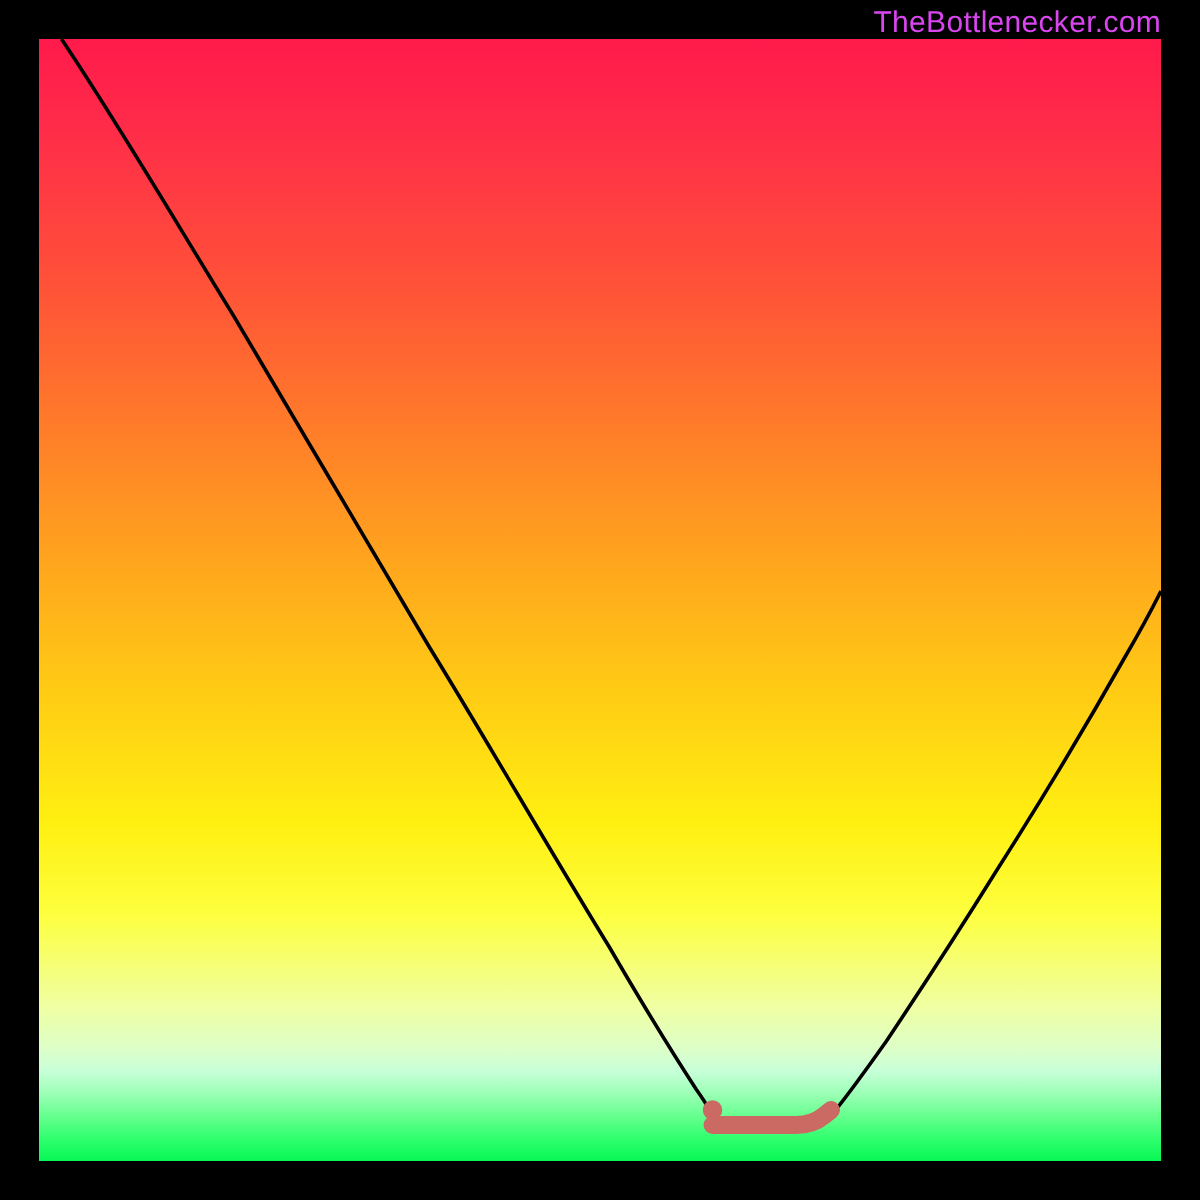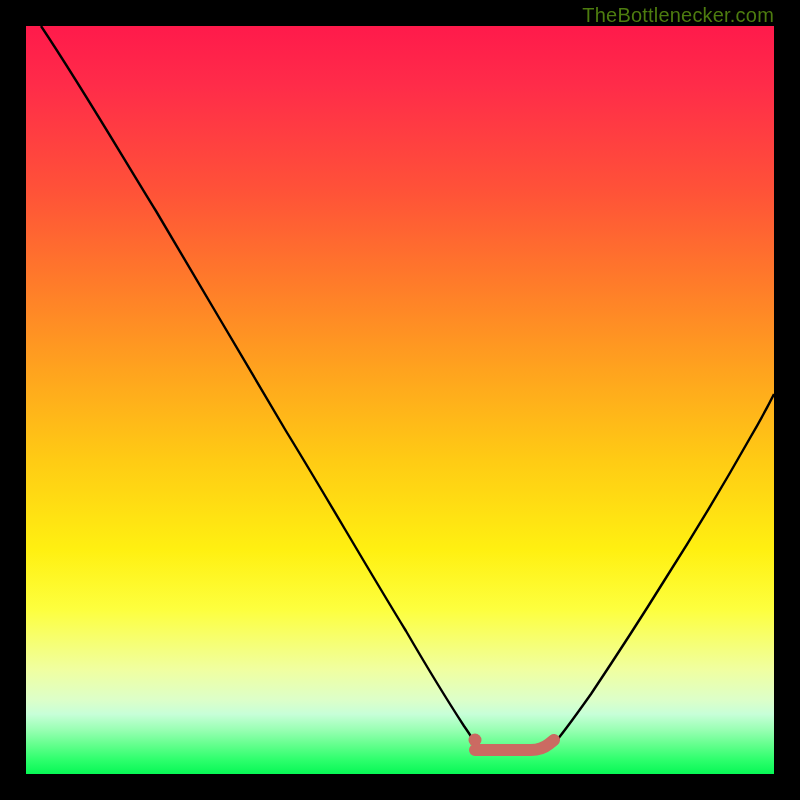--- a/index.html
+++ b/index.html
@@ -42,21 +42,21 @@
       #9bffb5 94%,
       #66ff8f 96%,
       #30ff6e 98%,
       #07f855 100%
     );
   }
   .attribution {
     position: absolute;
     top: 4px;
     right: 26px;
-    color: #4d7c0f;
+    color: #d946ef;
     font-size: 20px;
     letter-spacing: 0.2px;
     font-weight: 400;
   }
   svg.curves {
     position: absolute;
     left: 0;
     top: 0;
     width: 748px;
     height: 748px;

